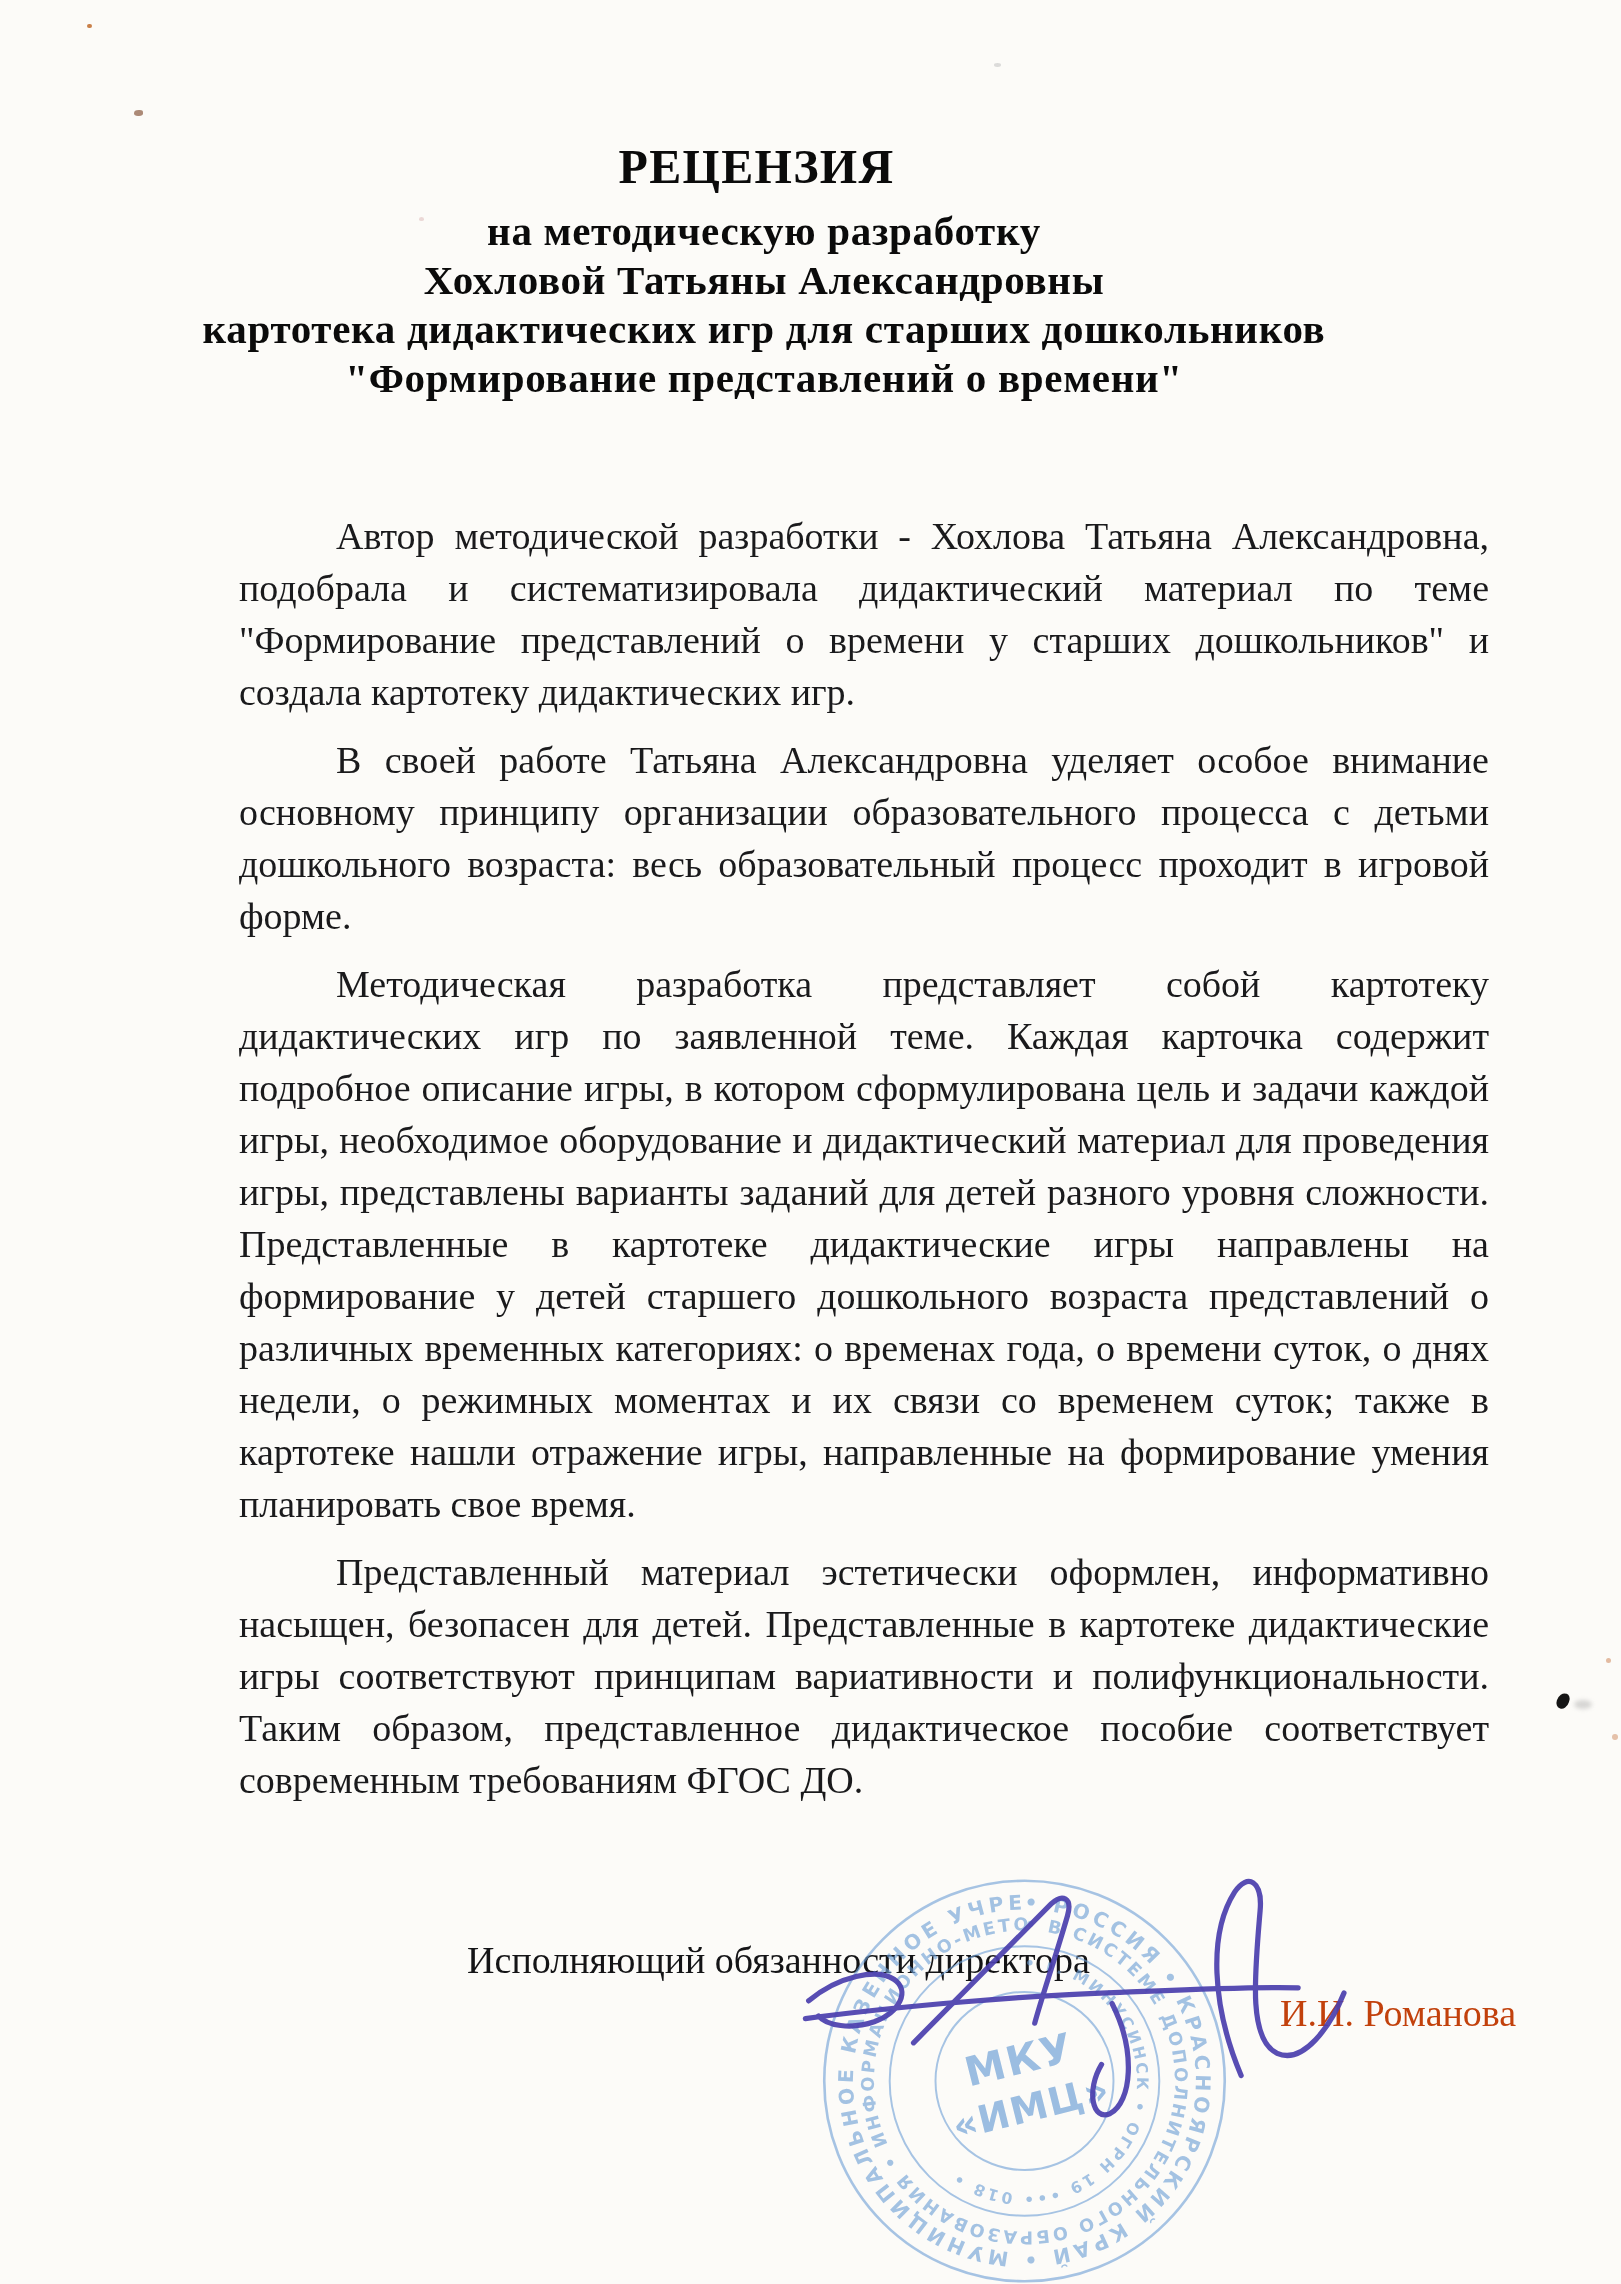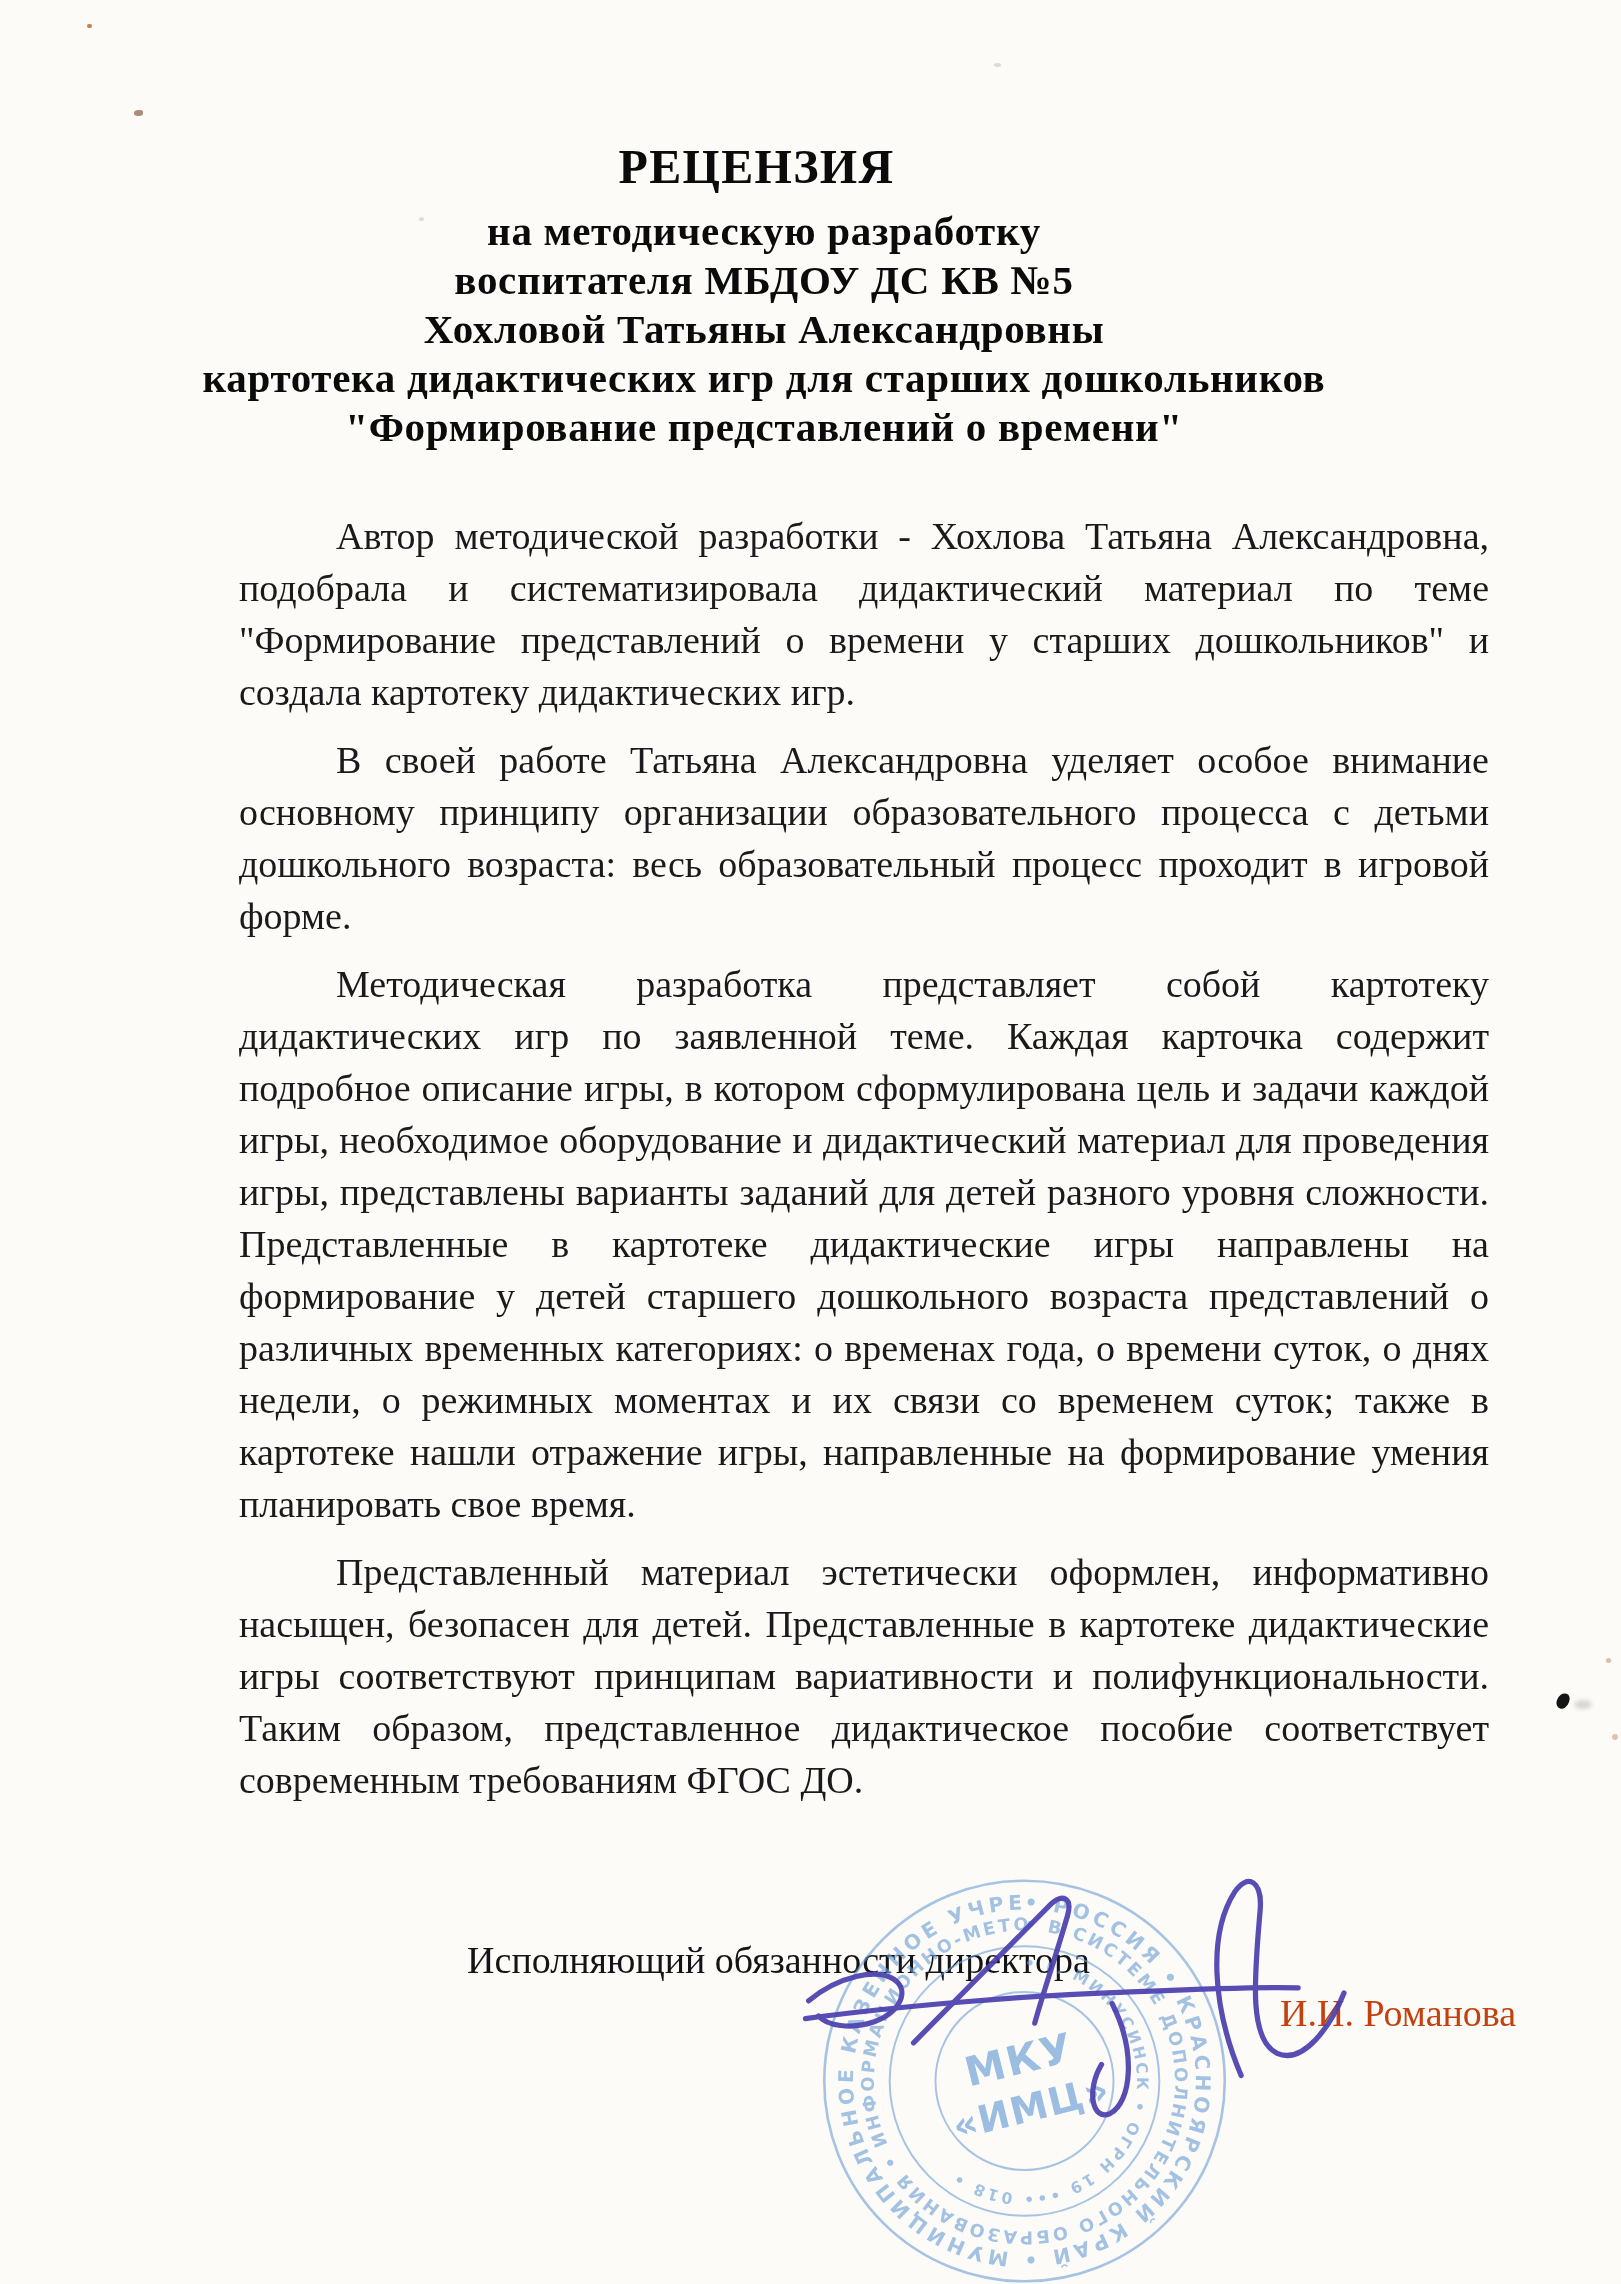--- a/index.html
+++ b/index.html
@@ -67,21 +67,20 @@
   .stamp-txt{font-family:"DejaVu Sans",sans-serif;font-weight:700;}
 </style>
 </head>
 <body>
 
 <div class="page">
 
   <div class="title-block">
     <div class="title-main">РЕЦЕНЗИЯ</div>
     <div class="title-line">на методическую разработку</div>
-    <div class="title-line">воспитателя МБДОУ ДС КВ №5</div>
     <div class="title-line">Хохловой Татьяны Александровны</div>
     <div class="title-line">картотека дидактических игр для старших дошкольников</div>
     <div class="title-line">"Формирование представлений о времени"</div>
   </div>
 
   <div class="body-text">
     <p>Автор методической разработки - Хохлова Татьяна Александровна, подобрала и систематизировала дидактический материал по теме "Формирование представлений о времени у старших дошкольников" и создала картотеку дидактических игр.</p>
     <p>В своей работе Татьяна Александровна уделяет особое внимание основному принципу организации образовательного процесса с детьми дошкольного возраста: весь образовательный процесс проходит в игровой форме.</p>
     <p>Методическая разработка представляет собой картотеку дидактических игр по заявленной теме. Каждая карточка содержит подробное описание игры, в котором сформулирована цель и задачи каждой игры, необходимое оборудование и дидактический материал для проведения игры, представлены варианты заданий для детей разного уровня сложности. Представленные в картотеке дидактические игры направлены на формирование у детей старшего дошкольного возраста представлений о различных временных категориях: о временах года, о времени суток, о днях недели, о режимных моментах и их связи со временем суток; также в картотеке нашли отражение игры, направленные на формирование умения планировать свое время.</p>
     <p>Представленный материал эстетически оформлен, информативно насыщен, безопасен для детей. Представленные в картотеке дидактические игры соответствуют принципам вариативности и полифункциональности. Таким образом, представленное дидактическое пособие соответствует современным требованиям ФГОС ДО.</p>

